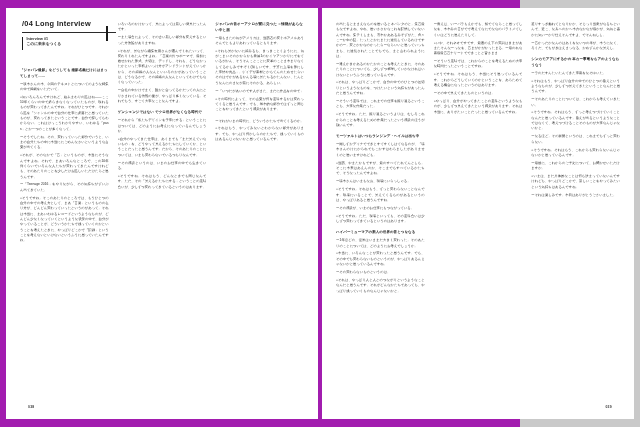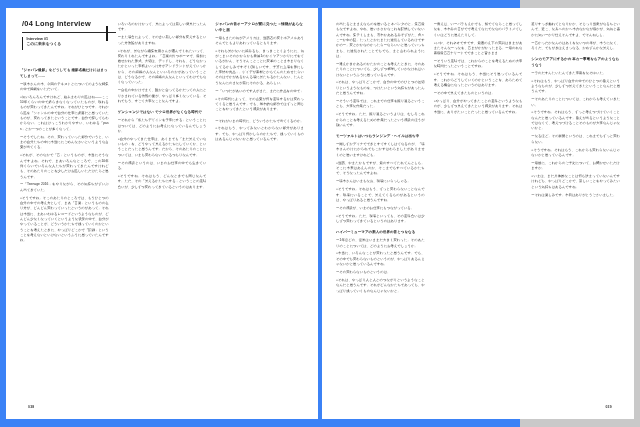--- a/index.html
+++ b/index.html
@@ -10,21 +10,21 @@
   body {
     width: 640px;
     height: 427px;
     overflow: hidden;
     font-family: "Liberation Sans", sans-serif;
   }
   .spread {
     position: relative;
     width: 520px;
     height: 427px;
-    background: #3b82f6;
+    background: #a21caf;
     box-sizing: border-box;
   }
   .page {
     position: absolute;
     top: 8px;
     width: 312px;
     height: 411px;
     background: #ffffff;
     box-sizing: border-box;
   }

